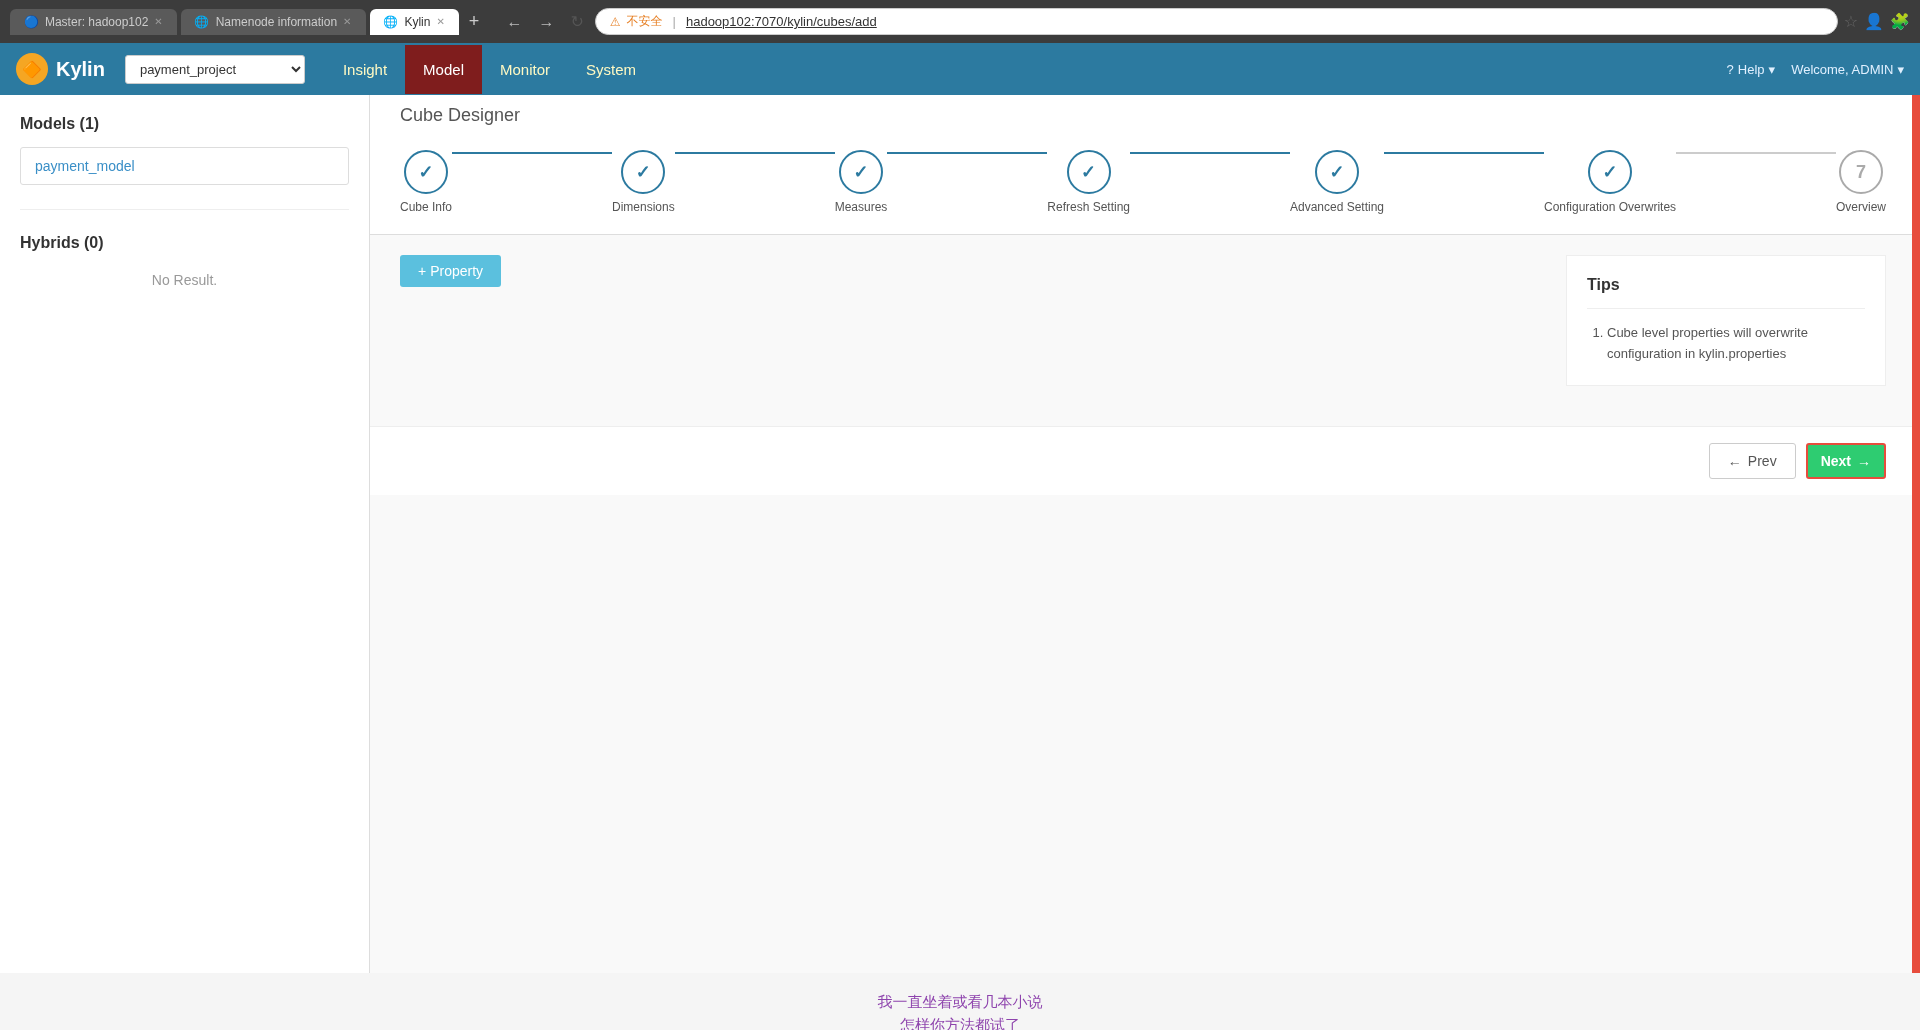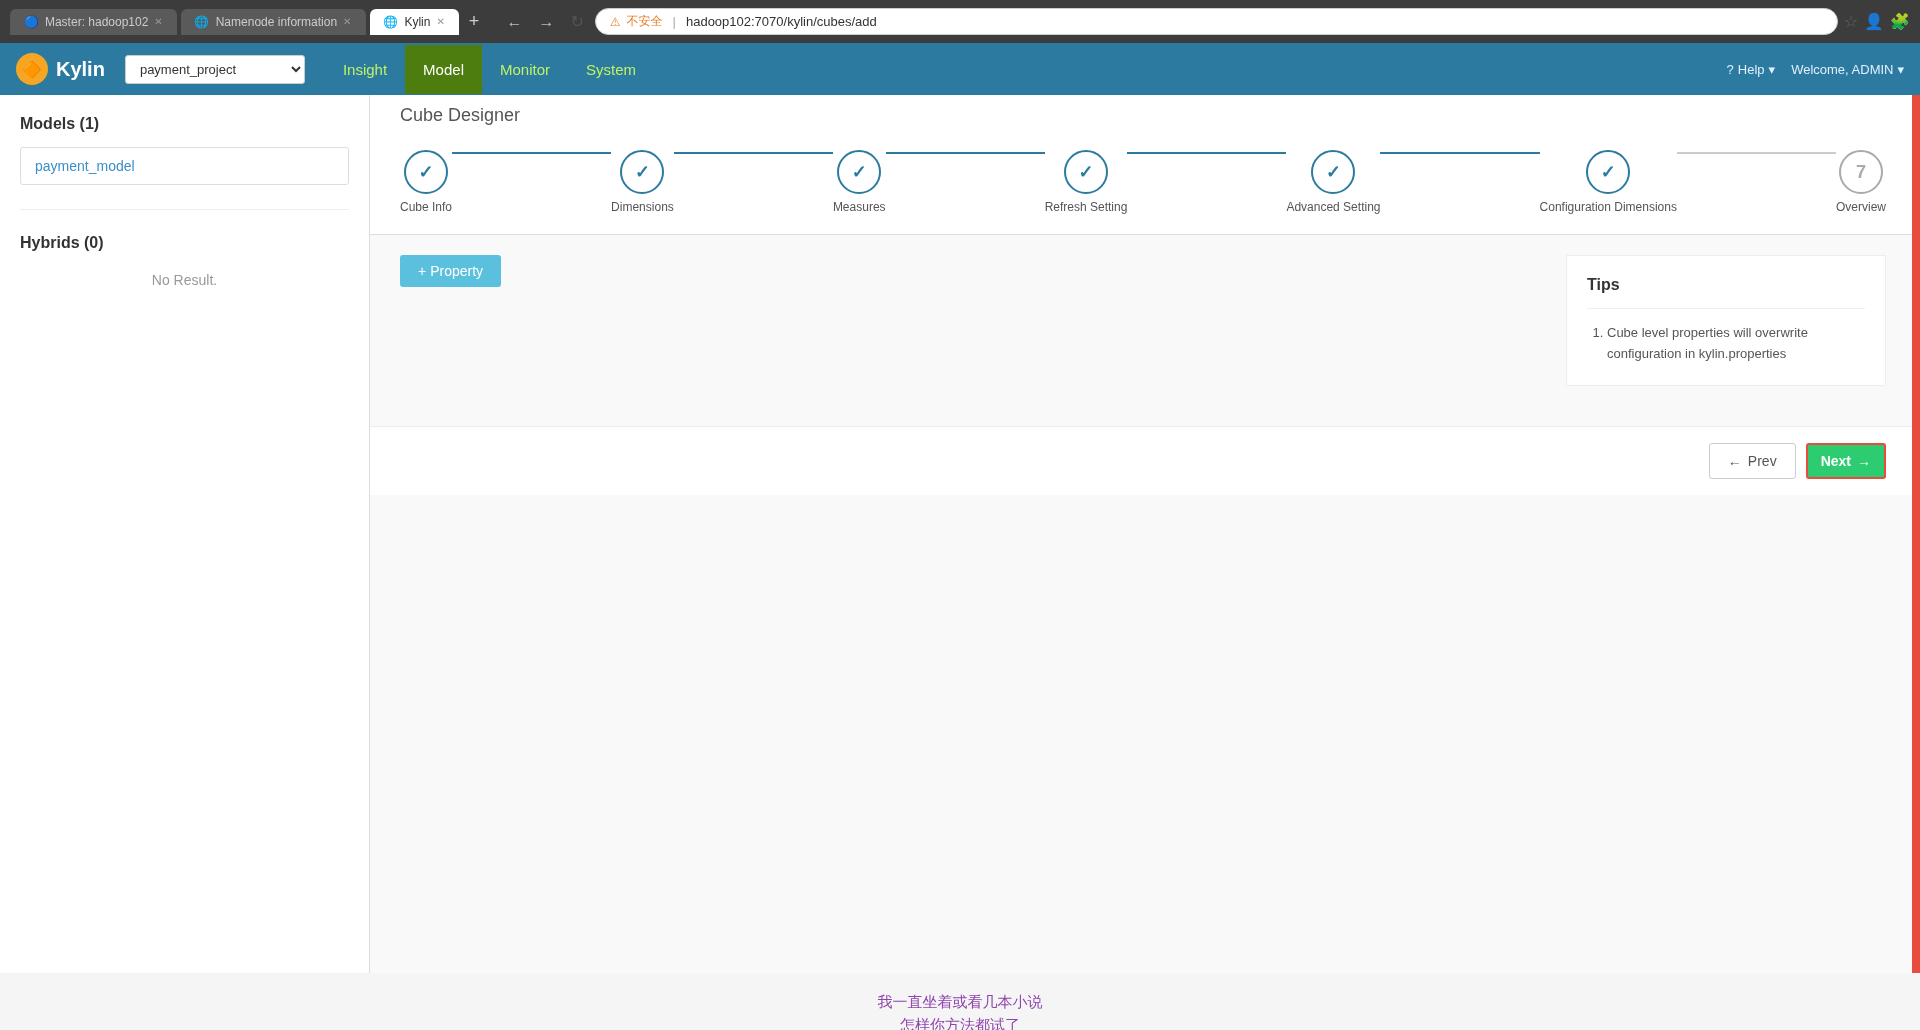--- a/index.html
+++ b/index.html
@@ -64,21 +64,21 @@
       font-size: 13px;
       color: #333;
       display: flex;
       align-items: center;
       gap: 6px;
     }
     .address-bar .warning-icon {
       color: #e67e22;
       font-size: 12px;
     }
-    .address-text { color: #333; }
+    .address-text { color: #333; text-decoration: underline; }
     .address-bar-actions {
       display: flex;
       gap: 6px;
       align-items: center;
     }
     .addr-action-btn {
       background: none;
       border: none;
       font-size: 16px;
       color: #666;
@@ -122,28 +122,28 @@
       margin-right: 20px;
       min-width: 180px;
       cursor: pointer;
     }
     .nav-links {
       display: flex;
       gap: 0;
       flex: 1;
     }
     .nav-link {
-      color: #bef264;
+      color: #fef9c3;
       padding: 16px 18px;
       font-size: 15px;
       cursor: pointer;
       text-decoration: none;
     }
     .nav-link.active {
-      background: #4d7c0f;
+      background: #7f1d1d;
       color: #fff;
     }
     .nav-right {
       display: flex;
       align-items: center;
       gap: 16px;
       color: #e0f0ff;
       font-size: 13px;
     }
     .nav-right .help-btn {
@@ -501,21 +501,21 @@
         <div class="step-connector"></div>
 
         <div class="step">
           <div class="step-circle completed">✓</div>
           <div class="step-label">Advanced Setting</div>
         </div>
         <div class="step-connector"></div>
 
         <div class="step">
           <div class="step-circle completed">✓</div>
-          <div class="step-label">Configuration Dimensions</div>
+          <div class="step-label">Configuration Overwrites</div>
         </div>
         <div class="step-connector inactive"></div>
 
         <div class="step">
           <div class="step-circle inactive">7</div>
           <div class="step-label">Overview</div>
         </div>
 
       </div>
     </div>

